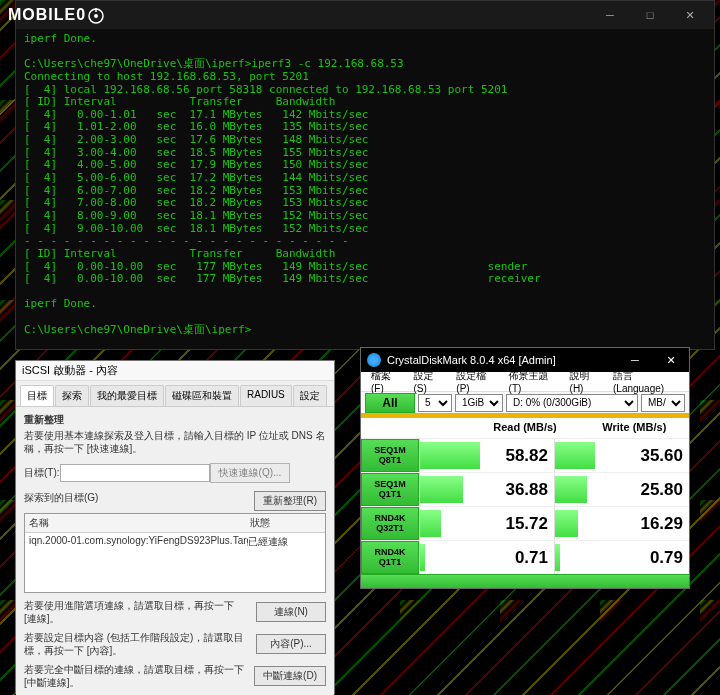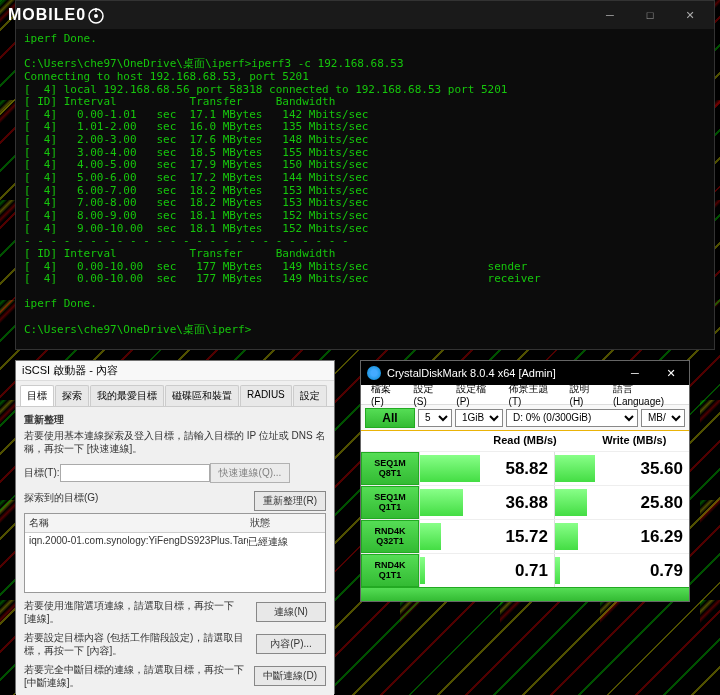--- a/index.html
+++ b/index.html
@@ -30,30 +30,30 @@
     .iscsi-input { width: 150px; height: 18px; border: 1px solid #aaa; background: #fff; padding: 1px 2px; font-size: 10px; }
     .iscsi-btn { display: inline-block; padding: 2px 8px; border: 1px solid #888; background: #e8e8e8; font-size: 10px; min-width: 70px; text-align: center; }
     .iscsi-table { border: 1px solid #999; background: #fff; height: 80px; font-size: 10px; }
     .iscsi-th { display: flex; background: #f4f4f4; border-bottom: 1px solid #ccc; }
     .iscsi-th > div { padding: 2px 4px; }
     .iscsi-row { display: flex; padding: 2px 4px; background: #fff; }
     .iscsi-actions { display: flex; justify-content: space-between; align-items: center; margin-top: 6px; }
     .iscsi-help { flex: 1; padding-right: 8px; line-height: 1.3; }
     
     
-    .cdm { position: absolute; top: 360px; left: 360px; width: 330px; background: #fff; border: 1px solid #666; z-index: 20; font-size: 11px; }
+    .cdm { position: absolute; top: 347px; left: 360px; width: 330px; background: #fff; border: 1px solid #666; z-index: 20; font-size: 11px; }
     .cdm-titlebar { height: 24px; background: #000; color: #fff; display: flex; align-items: center; padding: 0 0 0 6px; }
     .cdm-title-icon { width: 14px; height: 14px; background: radial-gradient(circle, #4af 30%, #08c 100%); border-radius: 50%; margin-right: 6px; }
     .cdm-title-text { flex: 1; font-size: 11px; }
     .cdm-winbtns { display: flex; }
     .cdm-winbtn { width: 36px; height: 24px; display: flex; align-items: center; justify-content: center; color: #fff; font-size: 11px; }
     .cdm-winbtn.close { background: transparent; }
     .cdm-menu { height: 20px; background: #fff; display: flex; align-items: center; padding: 0 4px; border-bottom: 1px solid #ddd; font-size: 10px; }
     .cdm-menu-item { padding: 0 6px; }
-    .cdm-toolbar { height: 26px; background: #f8f8f8; display: flex; align-items: center; padding: 2px 4px; gap: 3px; border-bottom: 1px solid #eab308; }
+    .cdm-toolbar { height: 26px; background: #f8f8f8; display: flex; align-items: center; padding: 2px 4px; gap: 3px; border-bottom: 5px solid #eab308; }
     .cdm-all { width: 50px; height: 20px; background: linear-gradient(#5d5 0%, #3b3 100%); color: #000; font-weight: bold; display: flex; align-items: center; justify-content: center; border: 1px solid #2a2; font-size: 12px; }
     .cdm-select { height: 18px; border: 1px solid #888; background: #fff; font-size: 10px; padding: 0 2px; }
     .cdm-headers { height: 20px; display: flex; background: #fff; font-size: 11px; font-weight: bold; }
     .cdm-headers > div:first-child { width: 58px; }
     .cdm-headers > div { flex: 1; text-align: center; padding: 3px 0; }
     .cdm-rows { }
     .cdm-row { height: 34px; display: flex; border-top: 1px solid #eee; }
     .cdm-rowlabel { width: 58px; background: linear-gradient(#5d5 0%, #3b3 100%); color: #000; display: flex; flex-direction: column; align-items: center; justify-content: center; font-size: 9px; font-weight: bold; border: 1px solid #2a2; line-height: 1.1; }
     .cdm-cell { flex: 1; position: relative; display: flex; align-items: center; justify-content: flex-end; padding: 0 6px; font-size: 17px; font-weight: bold; color: #000; border-left: 1px solid #ddd; }
     .cdm-bar { position: absolute; left: 0; top: 3px; bottom: 3px; background: linear-gradient(#8f8, #4d4); z-index: 0; }

